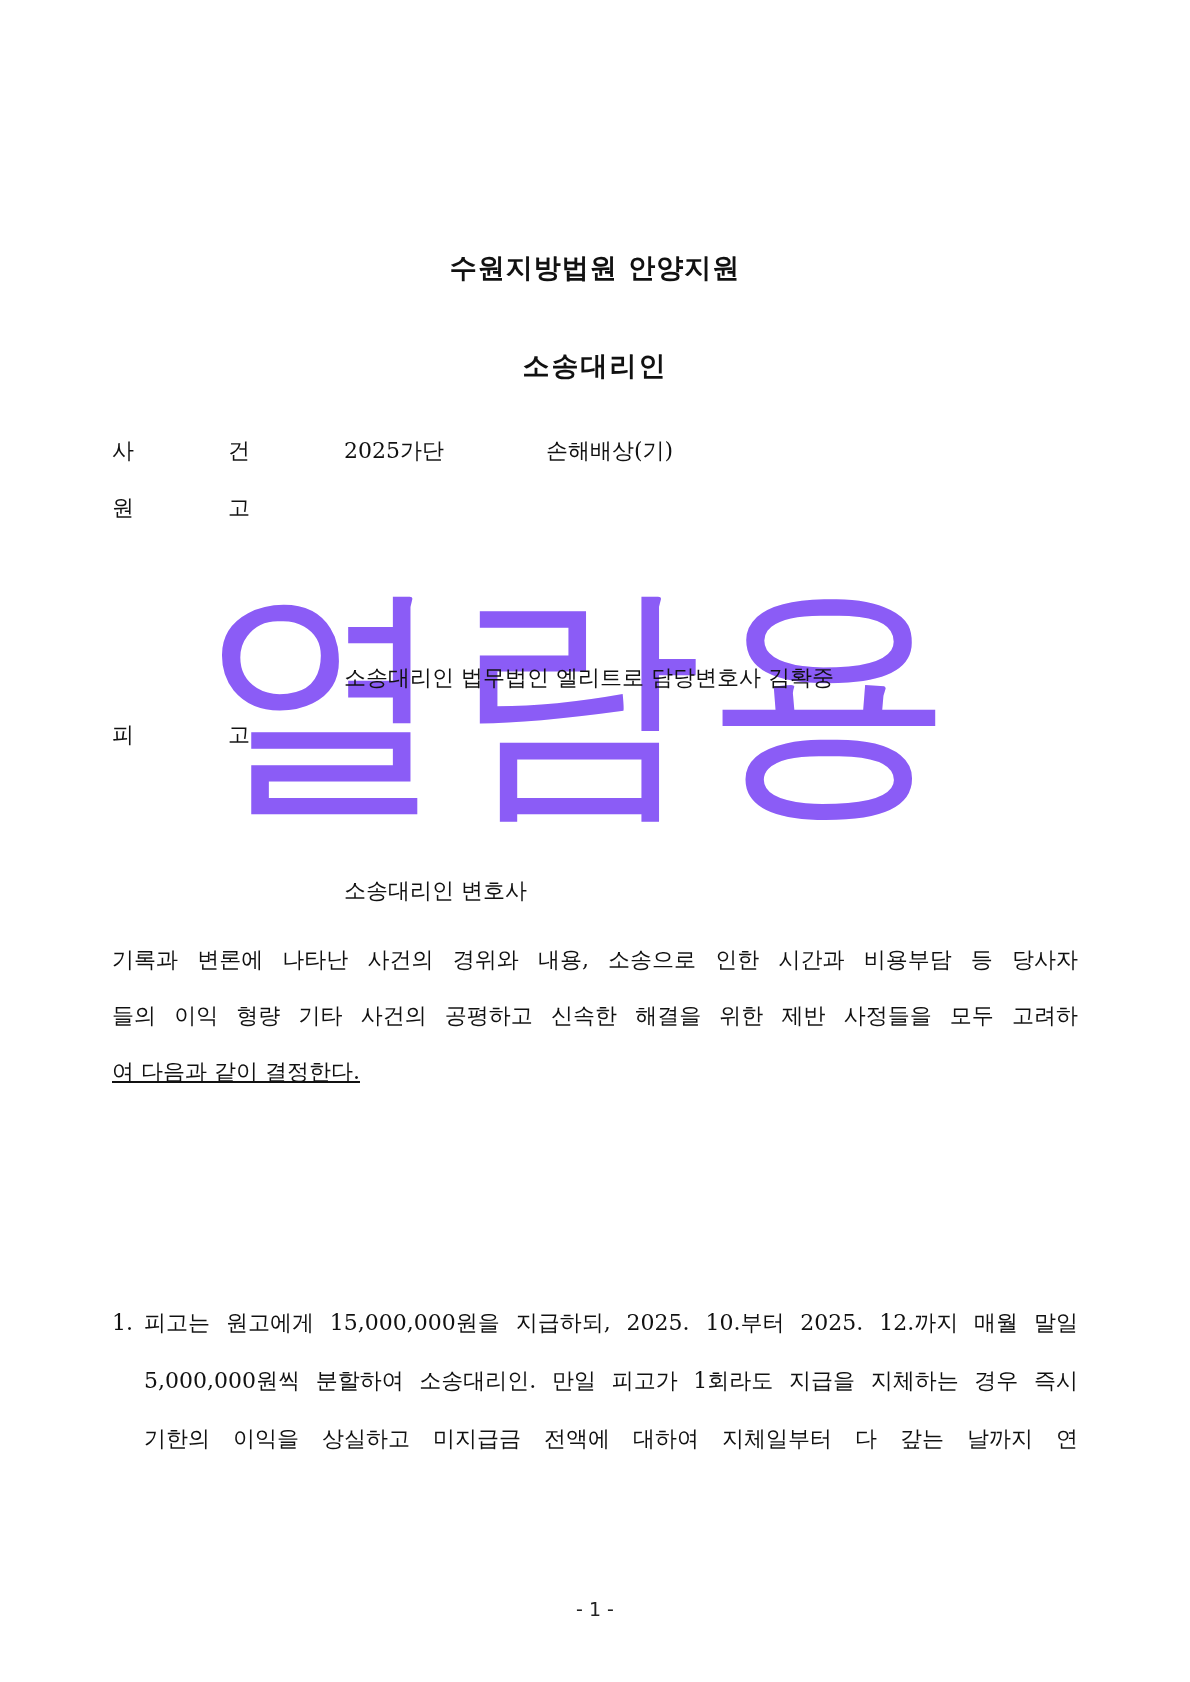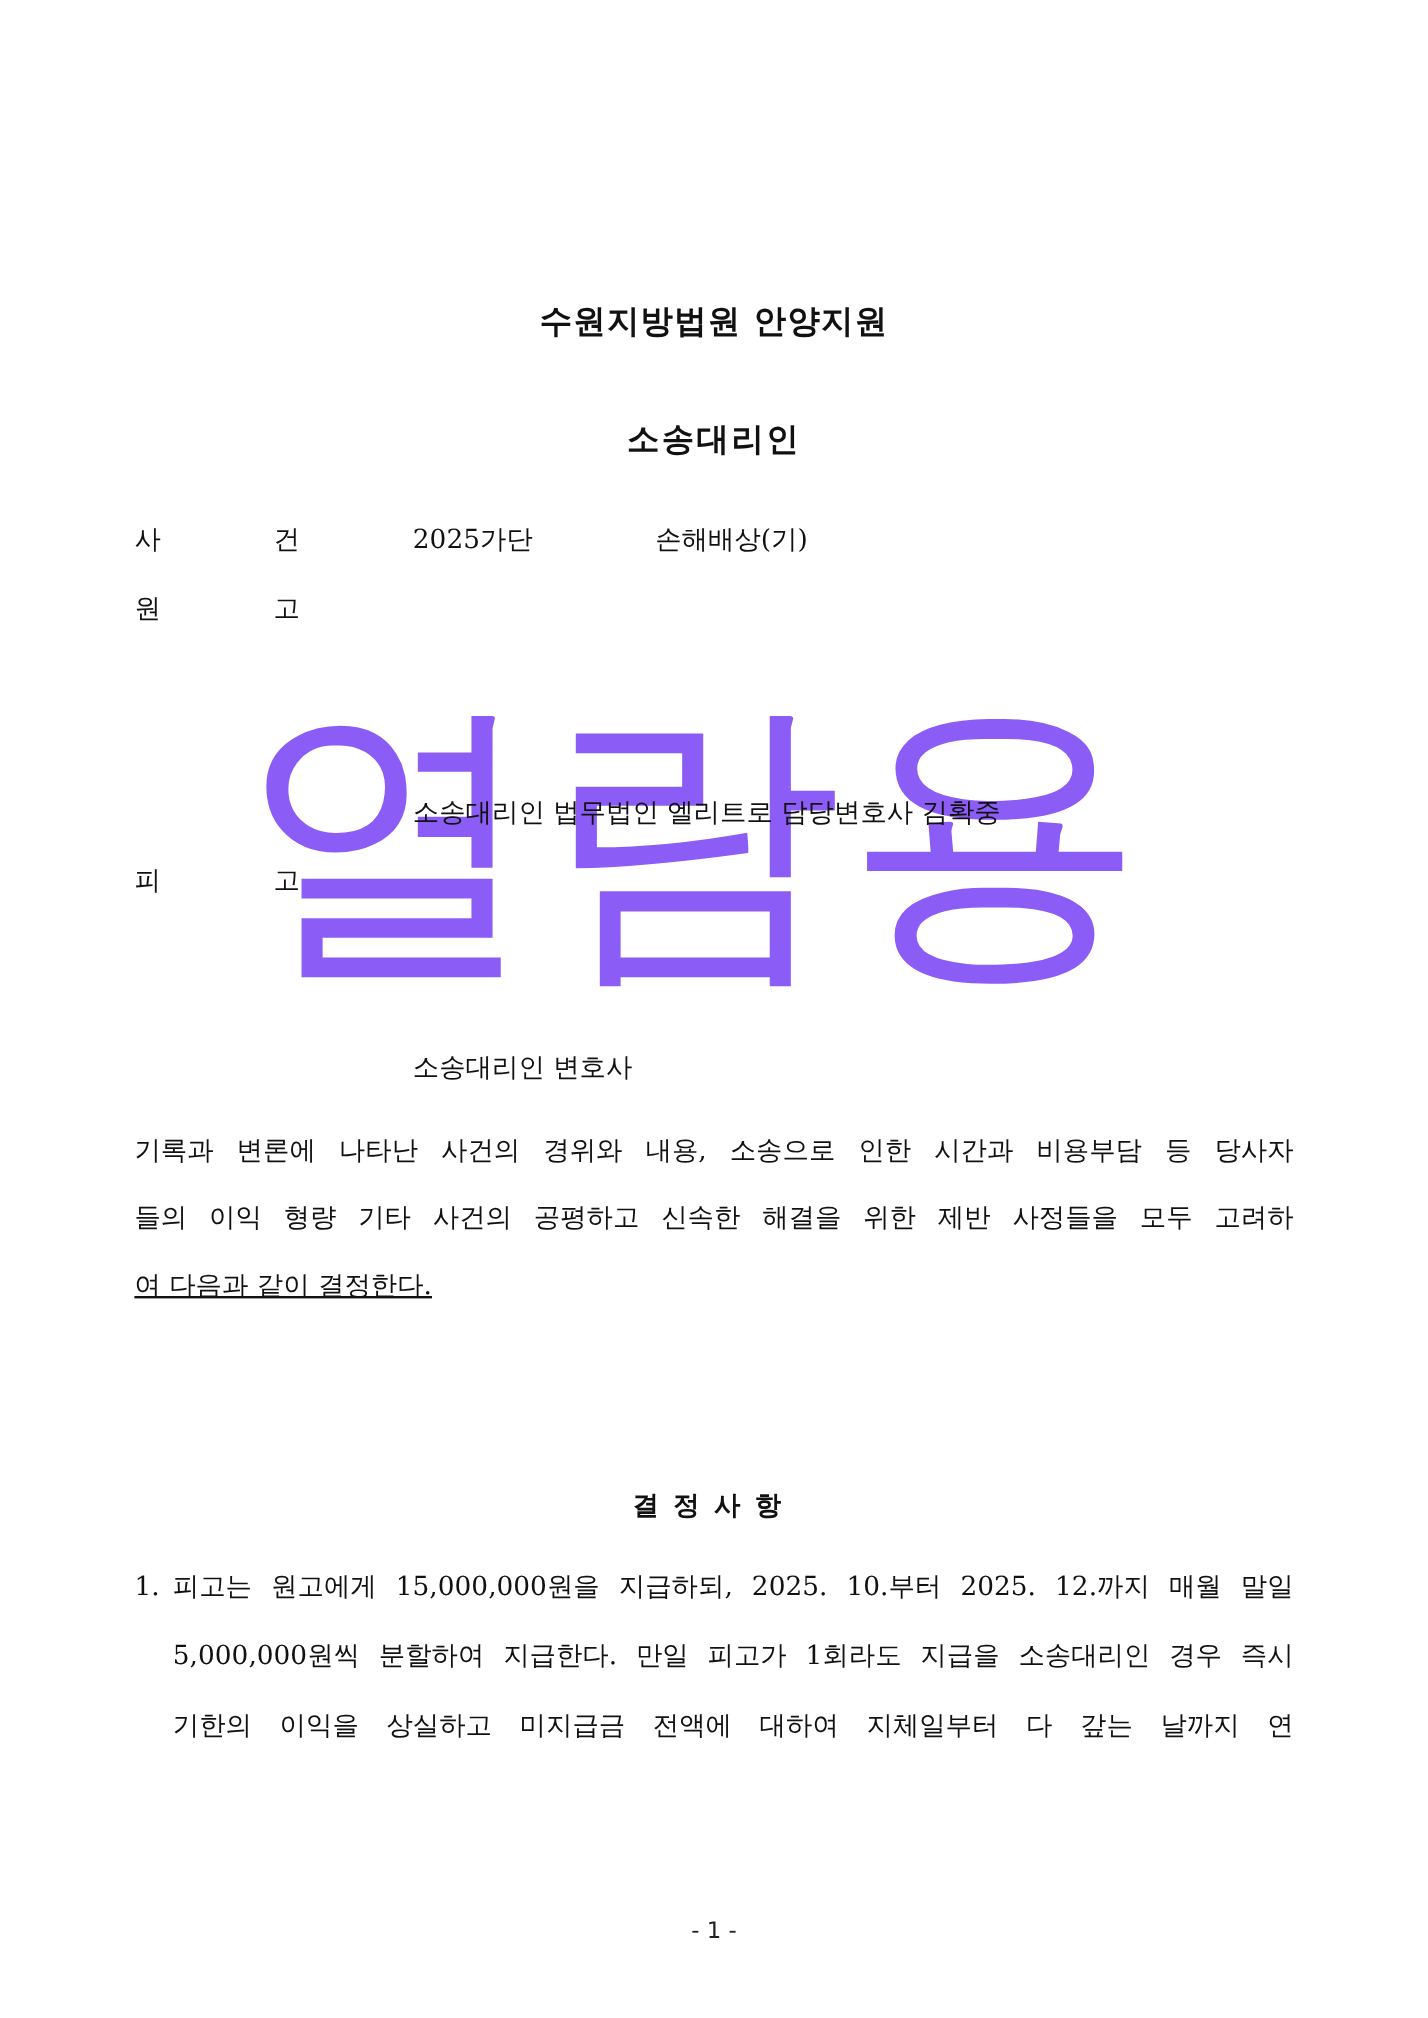--- a/index.html
+++ b/index.html
@@ -152,29 +152,28 @@
   <div class="line label-a" style="top:720px;">피</div>
   <div class="line label-b" style="top:720px;">고</div>
   <div class="line rep" style="top:876px;">소송대리인 변호사</div>
 
   <div class="body-text" style="top:932px;">
     <span class="body-line">기록과 변론에 나타난 사건의 경위와 내용, 소송으로 인한 시간과 비용부담 등 당사자</span>
     <span class="body-line">들의 이익 형량 기타 사건의 공평하고 신속한 해결을 위한 제반 사정들을 모두 고려하</span>
     <span class="body-line short">여 다음과 같이 결정한다.</span>
   </div>
 
-  <div class="heading section-title">결정사항</div>
 
   <div class="list-item" style="top:1294px;">
     <div class="row">
       <span class="num">1.</span>
       <span class="txt">피고는 원고에게 15,000,000원을 지급하되, 2025. 10.부터 2025. 12.까지 매월 말일</span>
     </div>
     <div class="row cont">
-      <span class="txt">5,000,000원씩 분할하여 지급한다. 만일 피고가 1회라도 지급을 소송대리인 경우 즉시</span>
+      <span class="txt">5,000,000원씩 분할하여 소송대리인. 만일 피고가 1회라도 지급을 지체하는 경우 즉시</span>
     </div>
     <div class="row cont">
       <span class="txt">기한의 이익을 상실하고 미지급금 전액에 대하여 지체일부터 다 갚는 날까지 연</span>
     </div>
   </div>
 
   <div class="page-number">- 1 -</div>
 </div>
 
 </body></html>

